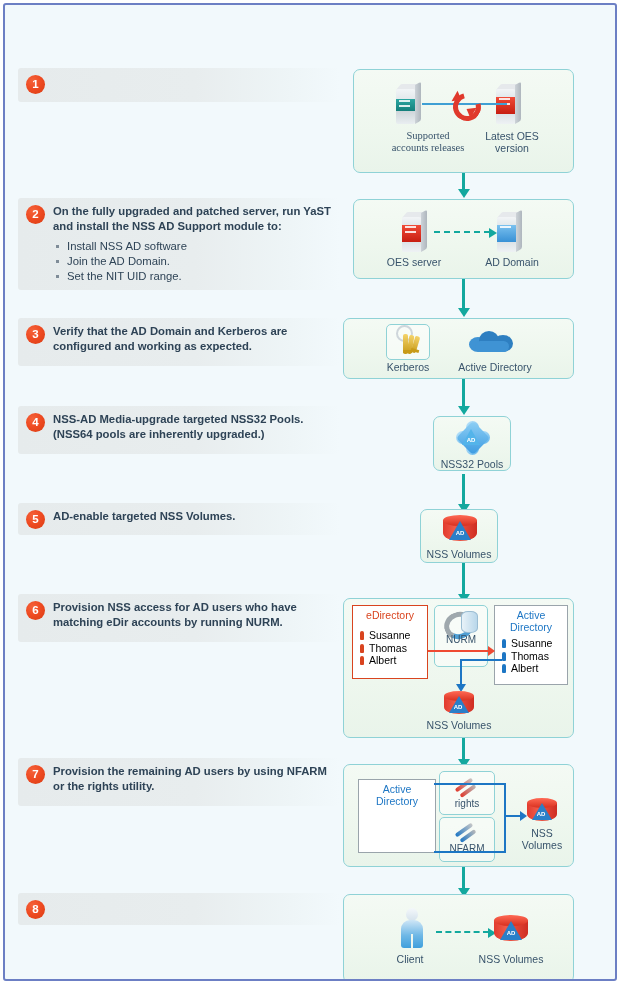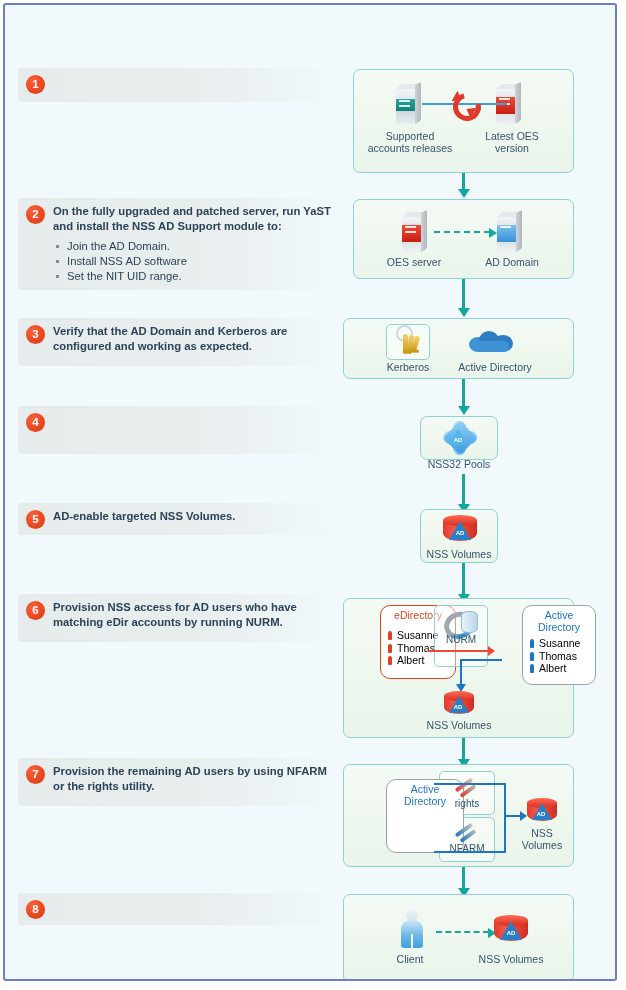--- a/index.html
+++ b/index.html
@@ -181,22 +181,21 @@
 
   .refresh{position:absolute;width:26px;height:26px;}
   .refresh .r{
     position:absolute;left:2px;top:2px;width:18px;height:18px;border-radius:50%;
     border:5px solid #e0392c;border-top-color:transparent;transform:rotate(30deg);
   }
 
   
   .dbox{
     position:absolute;background:#ffffff;box-sizing:border-box;
-    border-radius:10px;
-    margin-left:28px;
+    border-radius:0;
   }
   .dbox .h{
     text-align:center;font-size:10.5px;font-weight:normal;line-height:12px;
     padding-top:3px;
   }
   .ulist{list-style:none;margin:3px 0 0 0;padding:0 0 0 7px;}
   .ulist li{
     font-size:10.5px;line-height:12.5px;position:relative;padding-left:9px;
     white-space:nowrap;
   }
@@ -227,36 +226,39 @@
 
   <div class="step" style="top:63px;height:34px;">
     <div class="badge">1</div>
   </div>
 
   <div class="step" style="top:193px;height:92px;">
     <div class="badge">2</div>
     <div class="stext">
       <span>On the fully upgraded and patched server, run YaST and install the NSS AD Support module to:</span>
       <ul class="bullets">
+        <li>Install NSS AD software</li>
         <li>Join the AD Domain.</li>
-        <li>Install NSS AD software</li>
         <li>Set the NIT UID range.</li>
       </ul>
     </div>
   </div>
 
   <div class="step" style="top:313px;height:48px;">
     <div class="badge">3</div>
     <div class="stext">
       <span>Verify that the AD Domain and Kerberos are configured and working as expected.</span>
     </div>
   </div>
 
   <div class="step" style="top:401px;height:48px;">
     <div class="badge">4</div>
+    <div class="stext">
+      <span>NSS-AD Media-upgrade targeted NSS32 Pools. (NSS64 pools are inherently upgraded.)</span>
+    </div>
   </div>
 
   <div class="step" style="top:498px;height:32px;">
     <div class="badge">5</div>
     <div class="stext">
       <span>AD-enable targeted NSS Volumes.</span>
     </div>
   </div>
 
   <div class="step" style="top:589px;height:48px;">
@@ -291,21 +293,21 @@
       <div class="face" style="background:linear-gradient(to bottom,#f2f5f7 0%,#e3e9ec 22%,#ef4a37 24%,#c81f12 70%,#dde3e7 72%,#eef2f4 100%);"></div>
       <div class="ln" style="top:14px;"></div>
       <div class="ln" style="top:19px;"></div>
     </div>
     <div class="hline" style="left:68px;top:33px;width:85px;background:#3f9fd4;"></div>
     <div class="refresh" style="left:97px;top:21px;">
       <div class="r"></div>
       <div style="position:absolute;left:1px;top:3px;border-left:6px solid transparent;border-right:6px solid transparent;border-bottom:8px solid #e0392c;transform:rotate(120deg);"></div>
       <div style="position:absolute;right:1px;bottom:2px;border-left:6px solid transparent;border-right:6px solid transparent;border-top:8px solid #e0392c;transform:rotate(120deg);"></div>
     </div>
-    <div class="cap" style="left:10px;top:60px;width:92px;">
+    <div class="cap" style="left:28px;top:60px;width:92px;font-family:Liberation Serif, serif;">
       <span>Supported</span><br>
       <span>accounts releases</span>
     </div>
     <div class="cap" style="left:112px;top:60px;width:92px;">
       <span>Latest OES</span><br>
       <span>version</span>
     </div>
   </div>
   <div class="arrow" style="left:457px;top:168px;height:17px;"></div>
 
@@ -343,21 +345,21 @@
       <div class="c l" style="left:0;top:8px;width:18px;height:15px;"></div>
       <div class="c" style="left:10px;top:2px;width:20px;height:19px;"></div>
       <div class="c" style="left:24px;top:6px;width:20px;height:17px;"></div>
       <div class="c l" style="left:6px;top:12px;width:34px;height:11px;border-radius:6px;"></div>
     </div>
     <div class="cap" style="left:34px;top:42px;width:60px;">Kerberos</div>
     <div class="cap" style="left:106px;top:42px;width:90px;">Active Directory</div>
   </div>
   <div class="arrow" style="left:457px;top:374px;height:28px;"></div>
 
-  <div class="panel" style="left:415px;top:411px;width:78px;height:44px;">
+  <div class="panel" style="left:428px;top:411px;width:78px;height:55px;">
     <div class="pool" style="left:22px;top:4px;">
       <div class="p" style="left:0;top:10px;"></div>
       <div class="p" style="right:0;top:10px;"></div>
       <div class="p" style="left:10px;top:0;"></div>
       <div class="p" style="left:10px;bottom:0;"></div>
       <div class="d"></div>
       <div class="tri" style="left:6px;top:8px;border-left-width:9px;border-right-width:9px;border-bottom-width:16px;border-bottom-color:#53b4ea;"></div>
       <div class="tri-in" style="left:6px;top:16px;width:18px;">AD</div>
     </div>
     <div class="cap" style="left:0;top:41px;width:76px;">NSS32 Pools</div>

